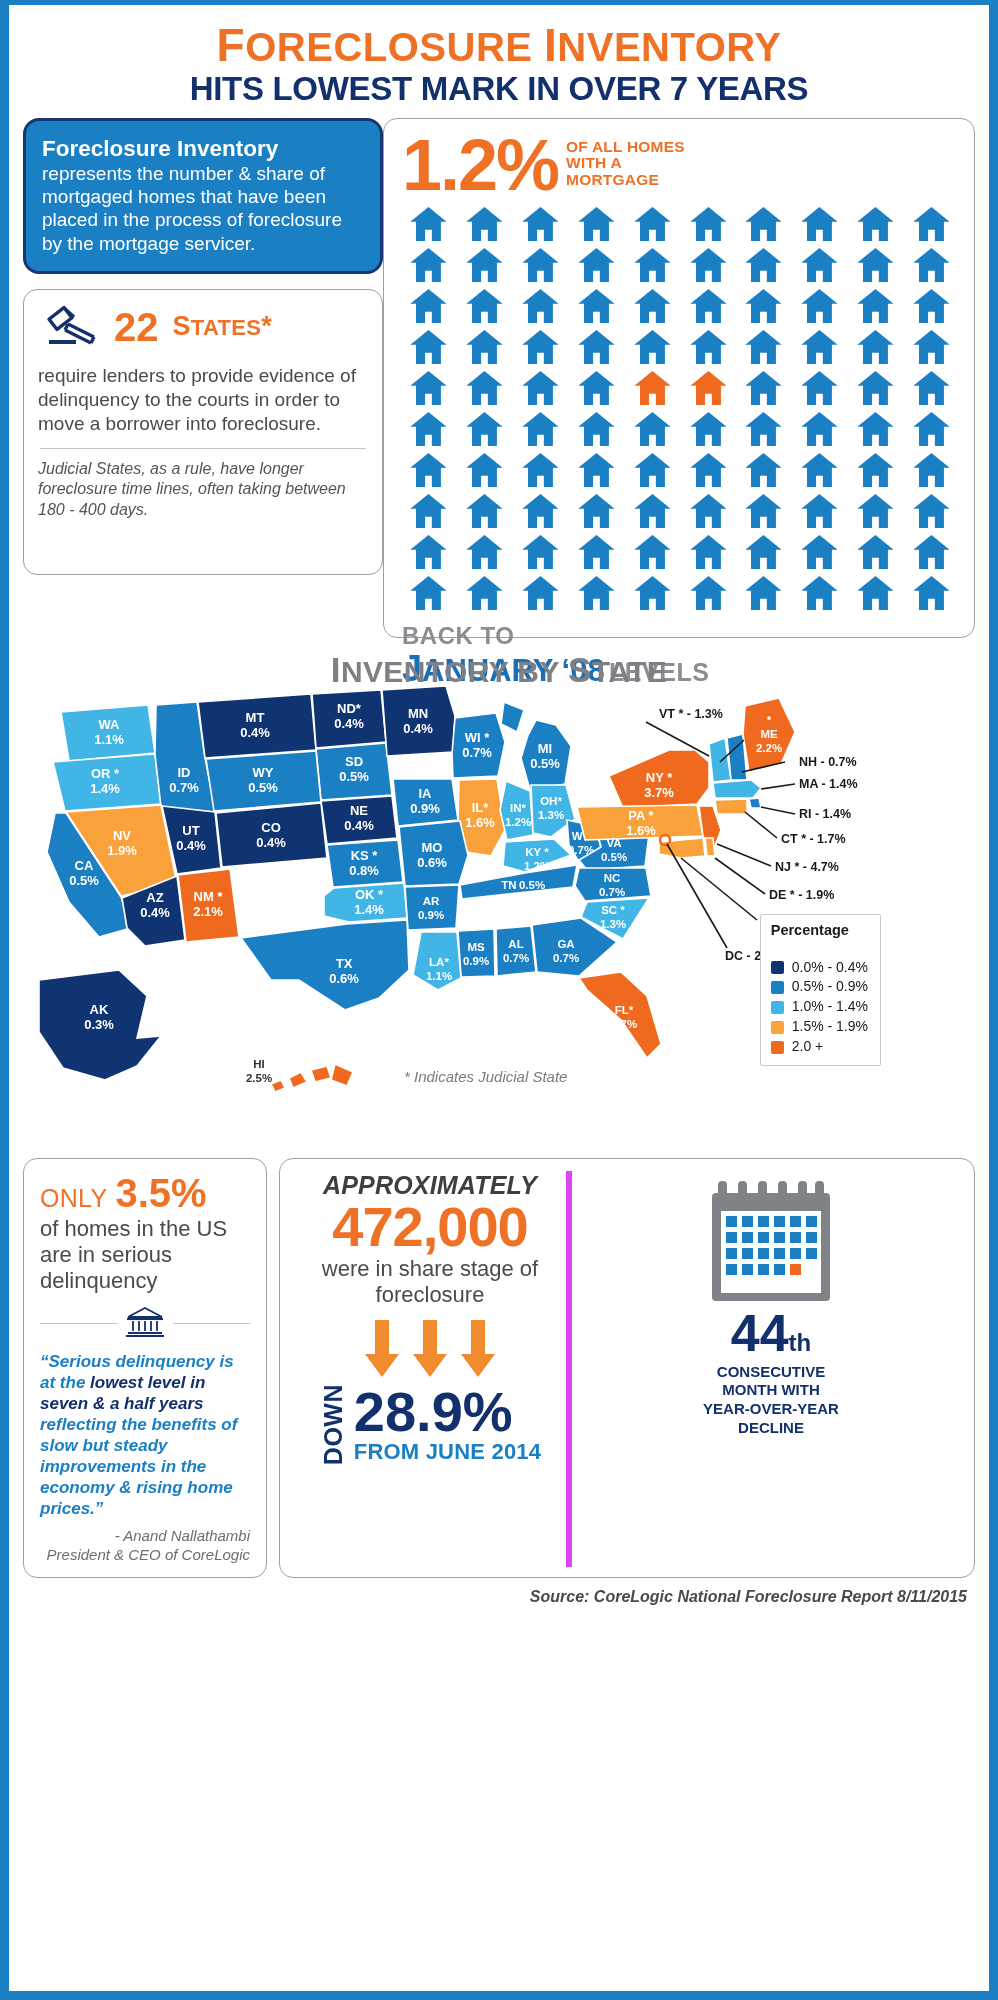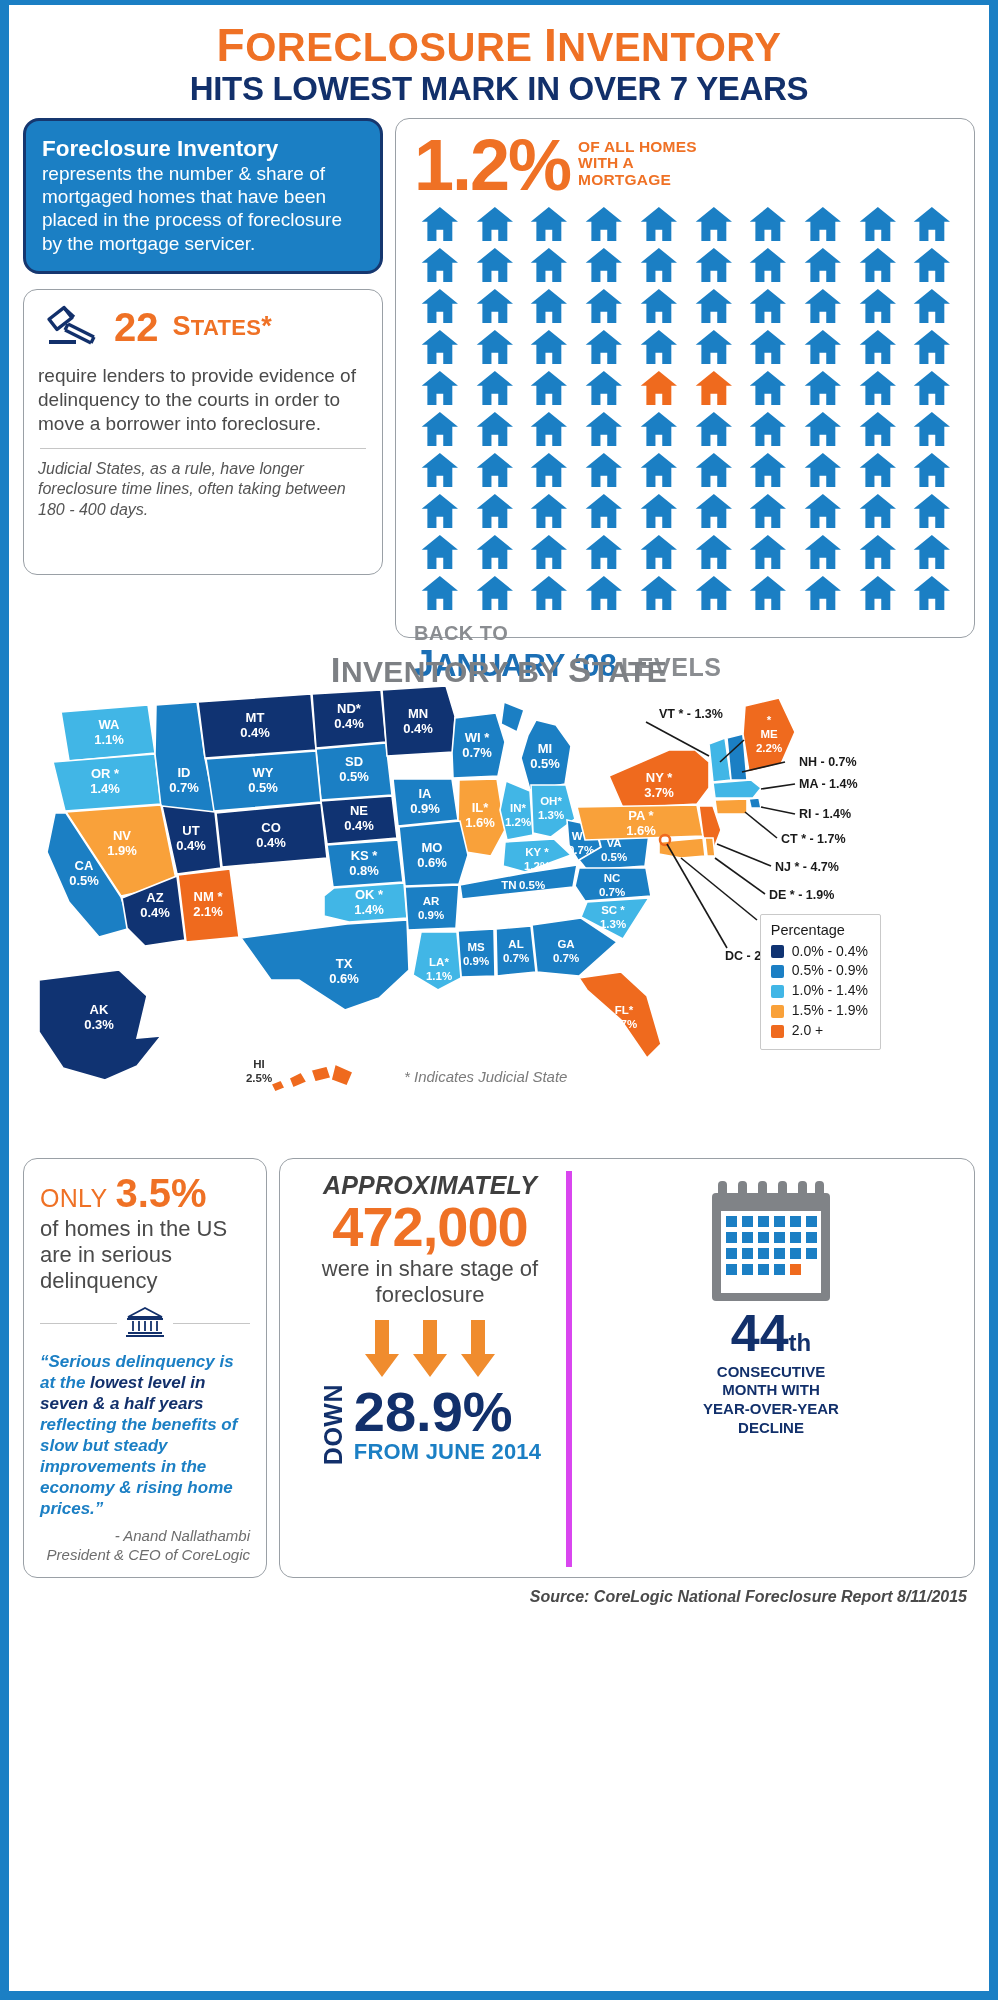--- a/index.html
+++ b/index.html
@@ -28,21 +28,21 @@
     font-variant: small-caps; text-transform: capitalize;
   }
   .title-1 .cap { font-size: 46px; }
   .title-2 {
     color: #12306b; font-weight: bold; font-size: 33px;
     letter-spacing: -0.3px; line-height: 1.1; margin-top: 2px;
     text-transform: uppercase;
   }
 
   
-  .top-row { display: flex; gap: 12px; padding: 10px 14px 0 14px; align-items: flex-start; }
+  .top-row { display: flex; padding: 10px 14px 0 14px; align-items: flex-start; }
   .col-left { width: 360px; }
   .col-right { flex: 1; }
 
   .blue-box {
     background: #1b7fc4; color: #fff;
     border: 3px solid #16376f; border-radius: 16px;
     padding: 14px 16px 16px 16px;
     font-size: 19px; line-height: 1.22;
   }
   .blue-box b { font-size: 22.5px; display: inline; }
@@ -68,21 +68,21 @@
   .house-panel { height: 520px; position: relative; padding: 14px 16px 10px 18px; }
   .pct-row { display: flex; align-items: flex-start; gap: 8px; }
   .pct-big { color: #ef7125; font-weight: bold; font-size: 72px; line-height: 0.9; letter-spacing: -2px; }
   .pct-sub { color: #ef7125; font-weight: bold; font-size: 15.5px; line-height: 1.08; padding-top: 6px; text-transform: uppercase; letter-spacing: 0.2px; }
   .house-grid {
     display: grid; grid-template-columns: repeat(10, 1fr);
     gap: 3px 3px; margin-top: 10px; width: 100%;
   }
   .house { width: 100%; height: 34px; }
 
-  .back-to { color: #8a8d91; font-size: 20px; font-weight: bold; letter-spacing: 0.5px; margin-top: 8px; text-transform: uppercase; }
+  .back-to { color: #8a8d91; font-size: 24px; font-weight: bold; letter-spacing: 0.5px; margin-top: 8px; text-transform: uppercase; }
   .jan-line { margin-top: -2px; }
   .jan { color: #1b6fb5; font-weight: bold; font-size: 31px; letter-spacing: 0px; }
   .jan .cap { font-size: 36px; }
   .levels { color: #8a8d91; font-weight: bold; font-size: 25px; letter-spacing: 0.5px; }
 
   
   .map-section { position: relative; margin-top: 12px; height: 500px; }
   .map-title {
     text-align: center; color: #7d8084; font-weight: bold; font-size: 30px;
     letter-spacing: 0.4px;
@@ -92,21 +92,21 @@
   .map-wrap svg { width: 100%; height: 100%; }
   .judicial-foot {
     position: absolute; left: 395px; top: 418px;
     color: #7b7b7b; font-size: 15px; font-style: italic;
   }
   .legend {
     position: absolute; right: 108px; top: 264px;
     background: #fff; border: 1px solid #c9c9c9;
     padding: 7px 12px 8px 10px; border-radius: 2px;
   }
-  .legend-title { font-weight: normal; font-size: 14.5px; color: #1a1a1a; margin-bottom: 4px; }
+  .legend-title { font-weight: bold; font-size: 14.5px; color: #1a1a1a; margin-bottom: 20px; }
   .legend-row { display: flex; align-items: center; gap: 8px; font-size: 14px; color: #1a1a1a; line-height: 1.42; }
   .swatch { width: 13px; height: 13px; border-radius: 2px; flex: none; }
 
   
   .bottom-row { display: flex; gap: 12px; padding: 0 14px; margin-top: 8px; align-items: stretch; }
   .quote-box { width: 244px; padding: 14px 16px 12px 16px; }
   .only-row { display: flex; align-items: baseline; gap: 8px; }
   .only-lbl { color: #ef7125; font-size: 25px; font-weight: normal; letter-spacing: 0.3px; text-transform: uppercase; }
   .only-pct { color: #ef7125; font-size: 40px; font-weight: bold; line-height: 1; }
   .only-body { color: #4a4a4a; font-size: 22px; line-height: 1.2; margin-top: 3px; }

